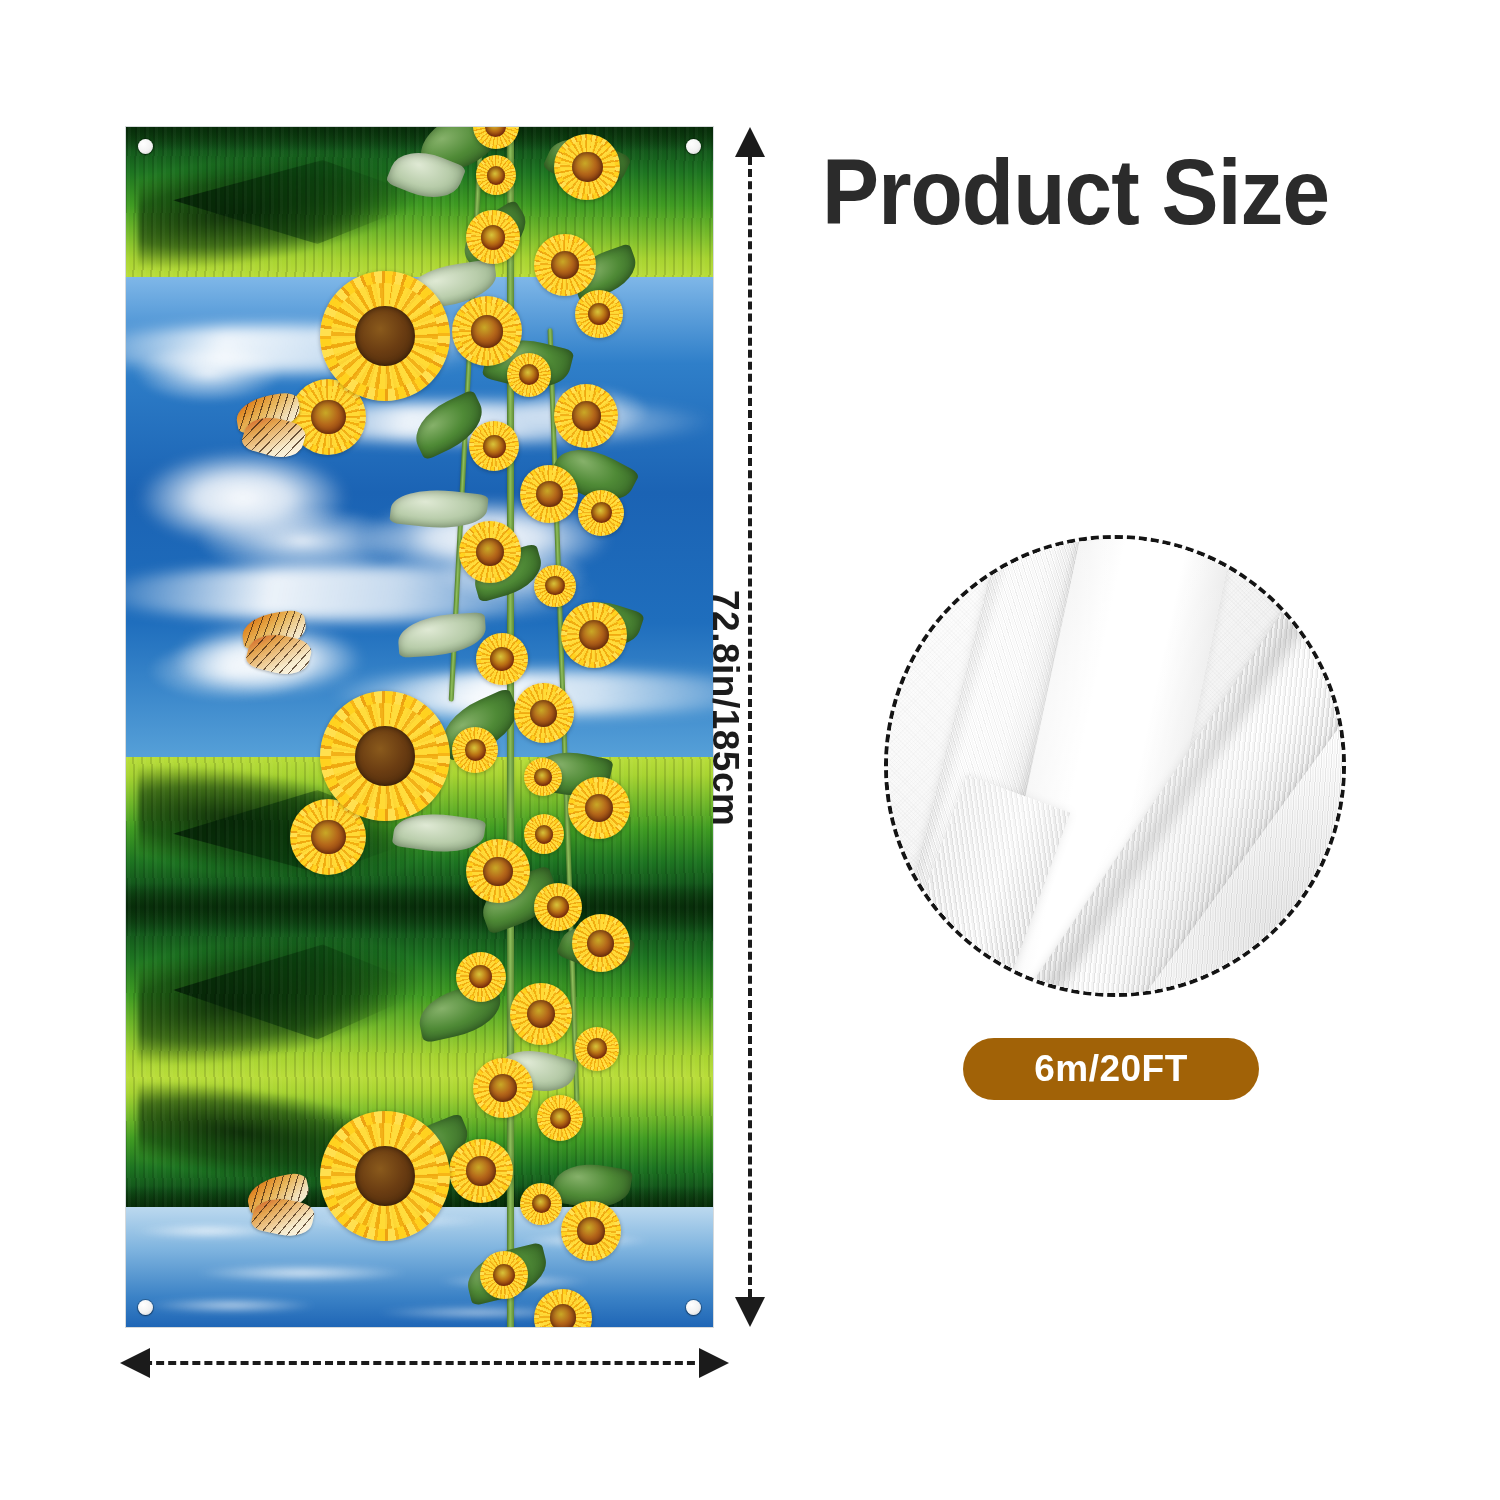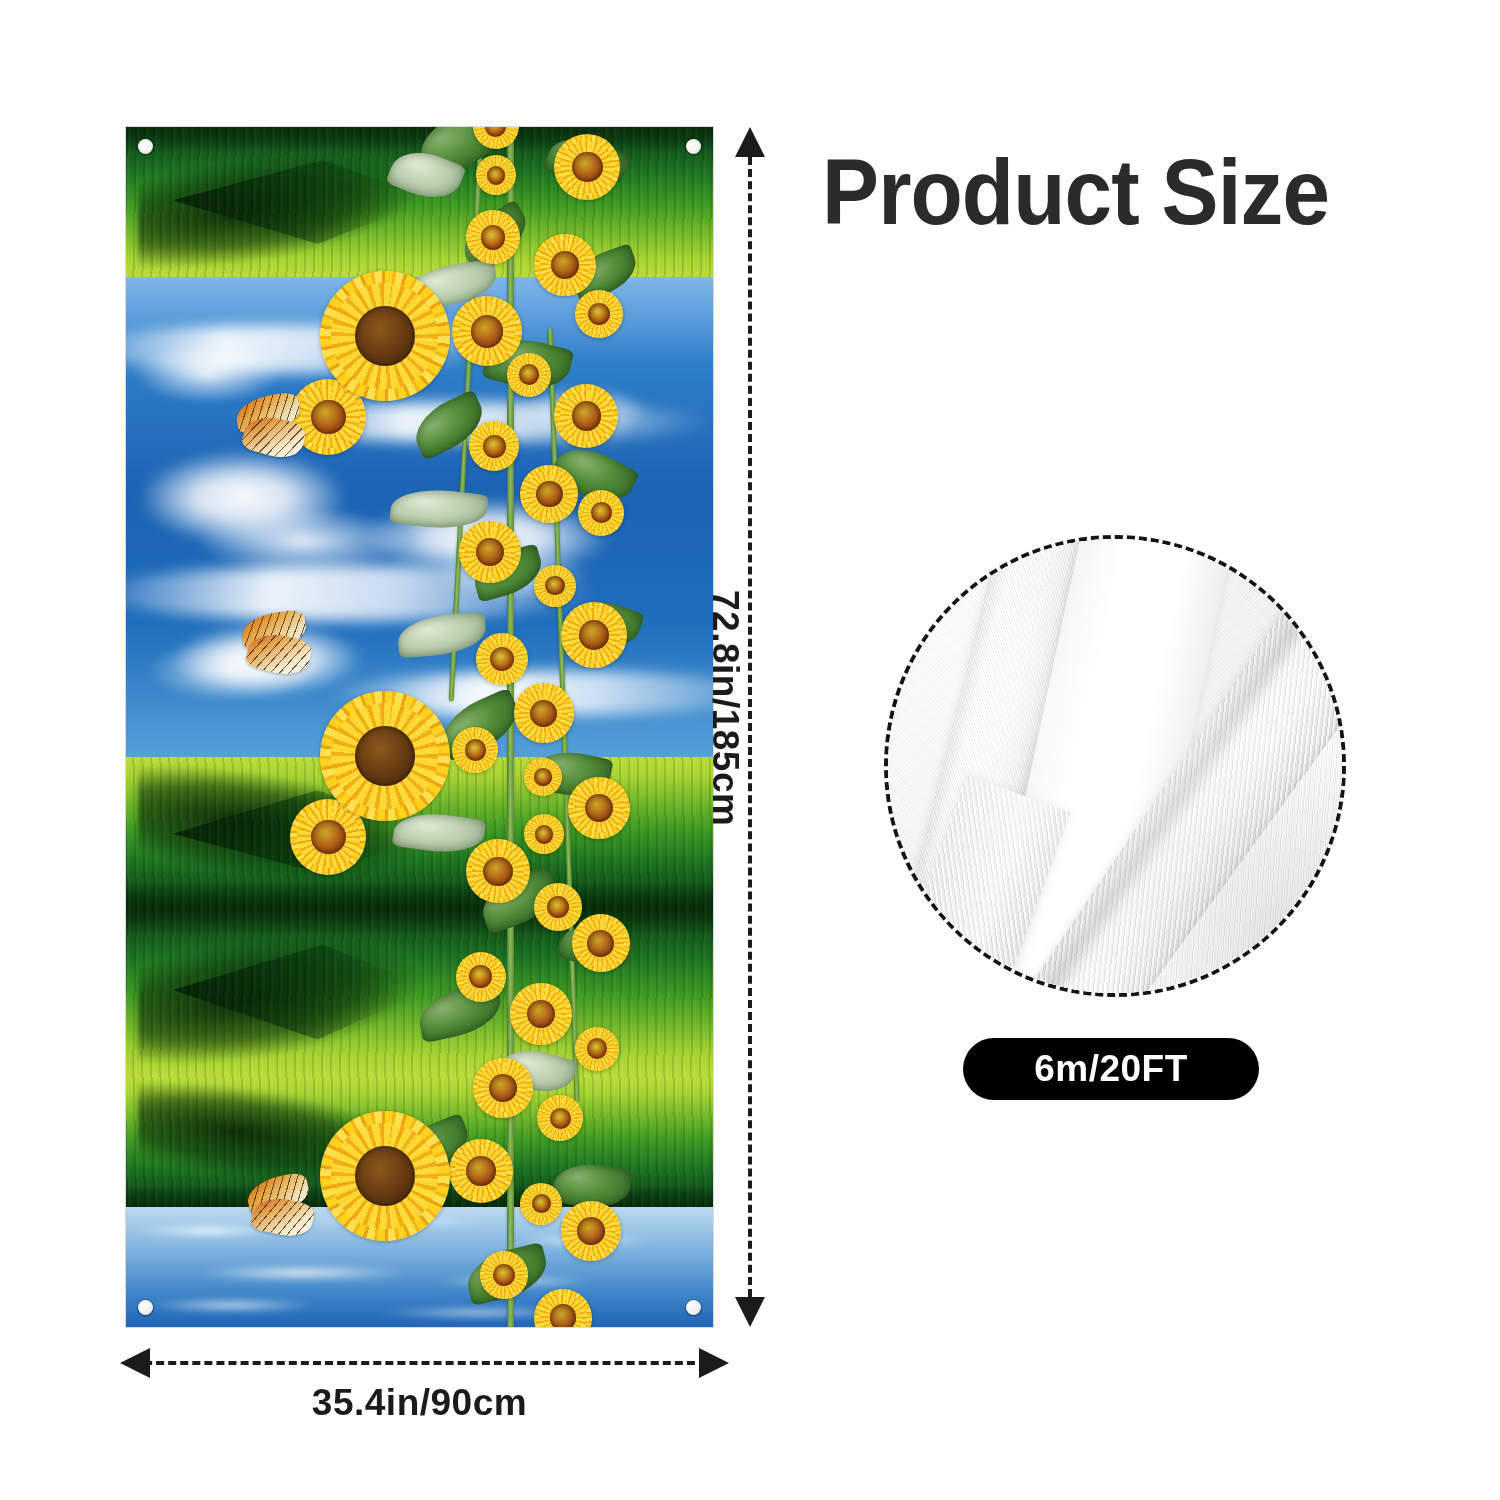--- a/index.html
+++ b/index.html
@@ -245,21 +245,21 @@
   .bg-weave{
     position:absolute;inset:0;
     background-image:
       repeating-linear-gradient(45deg, rgba(0,0,0,.025) 0 1px, rgba(0,0,0,0) 1px 3px),
       repeating-linear-gradient(-45deg, rgba(0,0,0,.02) 0 1px, rgba(0,0,0,0) 1px 3px);
   }
 
   #length-badge{
     position:absolute;left:963px;top:1038px;
     width:296px;height:62px;
-    background:#000000;border-radius:32px;
+    background:#a16207;border-radius:32px;
     display:flex;align-items:center;justify-content:center;
   }
   #length-badge span{
     color:#ffffff;font-size:37px;font-weight:700;letter-spacing:.5px;
     font-family:"Liberation Sans", sans-serif;
   }
 </style>
 </head>
 <body>
 
@@ -575,21 +575,20 @@
   </div>
 
   <div class="dashline-v" style="left:748px;top:133px;height:1188px;"></div>
   <div class="arrow up" style="left:735px;top:127px;"></div>
   <div class="arrow down" style="left:735px;top:1297px;"></div>
   <div id="dim-height-label">72.8in/185cm</div>
 
   <div class="dashline-h" style="left:132px;top:1361px;width:575px;"></div>
   <div class="arrow left" style="left:120px;top:1348px;"></div>
   <div class="arrow right" style="left:699px;top:1348px;"></div>
-  <div id="dim-width-label">35.4in/90cm</div>
 
   <div id="title">Product Size</div>
 
   <div id="fabric-circle">
     <div id="fabric-inner">
       <div class="bg-weave"></div>
 
       <div class="strap" style="left:60px;top:-70px;width:96px;height:620px;transform:rotate(14deg);">
         <div class="twill"></div>
       </div>

